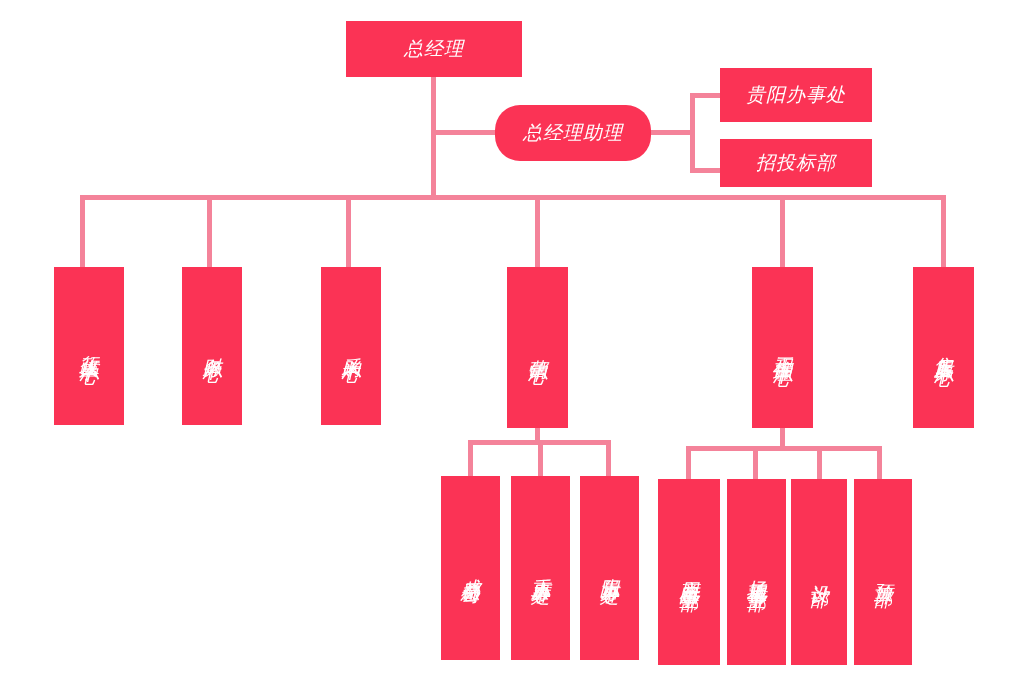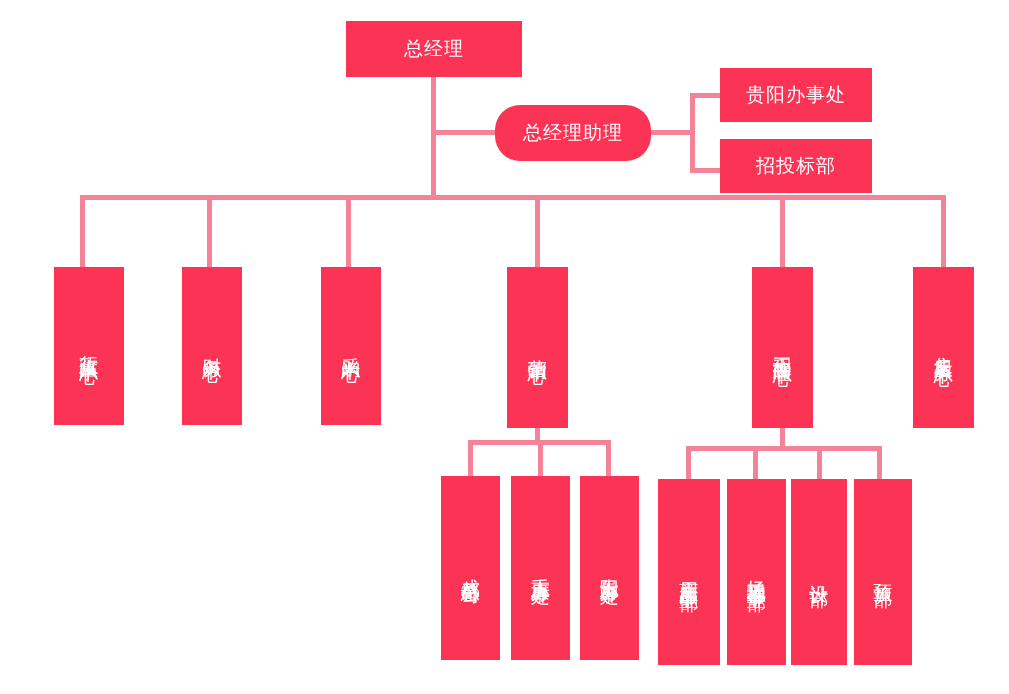--- a/index.html
+++ b/index.html
@@ -25,20 +25,21 @@
     align-items: center;
     justify-content: center;
     box-sizing: border-box;
     z-index: 2;
   }
   .node .label {
     display: block;
     text-align: right;
     line-height: 1.12;
     letter-spacing: 1px;
+    font-style: italic;
   }
   .node.horiz .label {
     writing-mode: horizontal-tb;
     font-size: 19px;
   }
   .node.vert .label {
     writing-mode: vertical-rl;
     text-orientation: upright;
     font-size: 19px;
     letter-spacing: 2px;
@@ -91,21 +92,21 @@
   </div>
 
   <div class="node horiz" style="left:495px; top:105px; width:156px; height:56px;border-radius:25px;">
     <span class="label">总经理助理</span>
   </div>
 
   <div class="node horiz" style="left:720px; top:68px; width:152px; height:54px;">
     <span class="label">贵阳办事处</span>
   </div>
 
-  <div class="node horiz" style="left:720px; top:139px; width:152px; height:54px;">
+  <div class="node horiz" style="left:720px; top:139px; width:152px; height:48px;">
     <span class="label">招投标部</span>
   </div>
 
   <div class="node vert" style="left:54px; top:267px; width:70px; height:158px;">
     <span class="label">行政人事中心</span>
   </div>
 
   <div class="node vert" style="left:182px; top:267px; width:60px; height:158px;">
     <span class="label">财务中心</span>
   </div>

